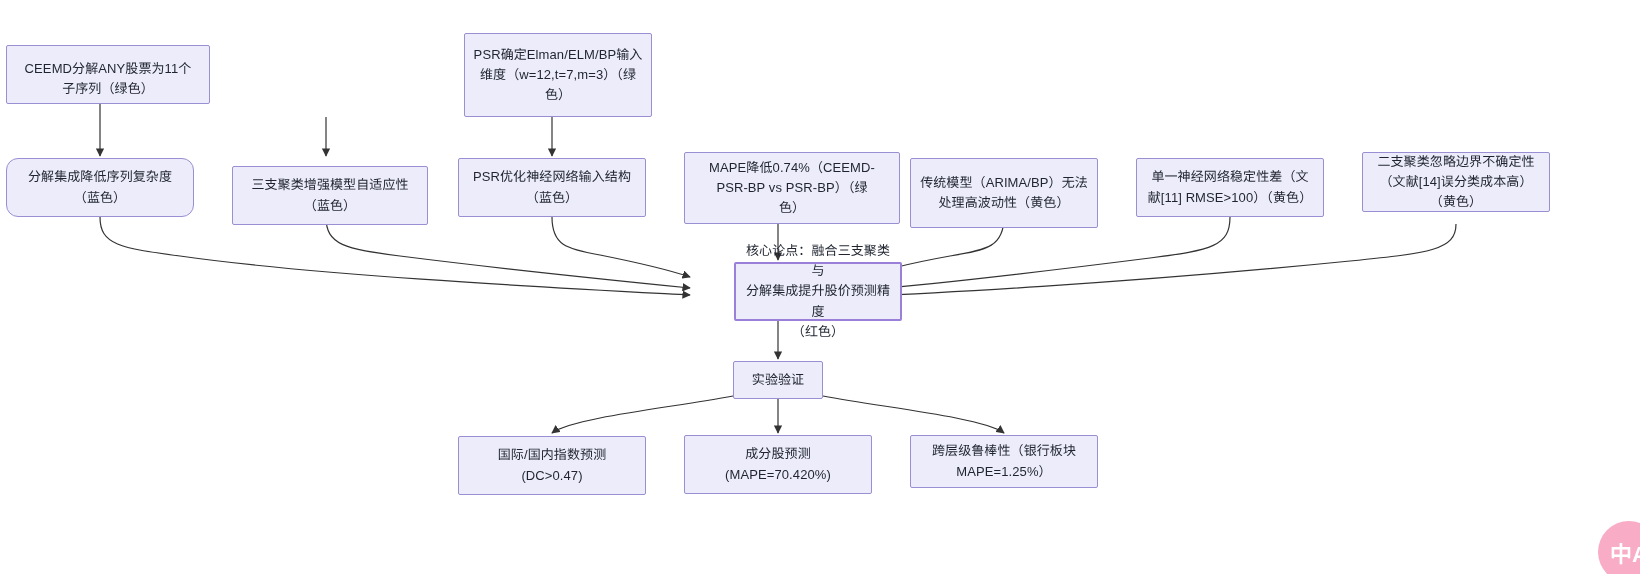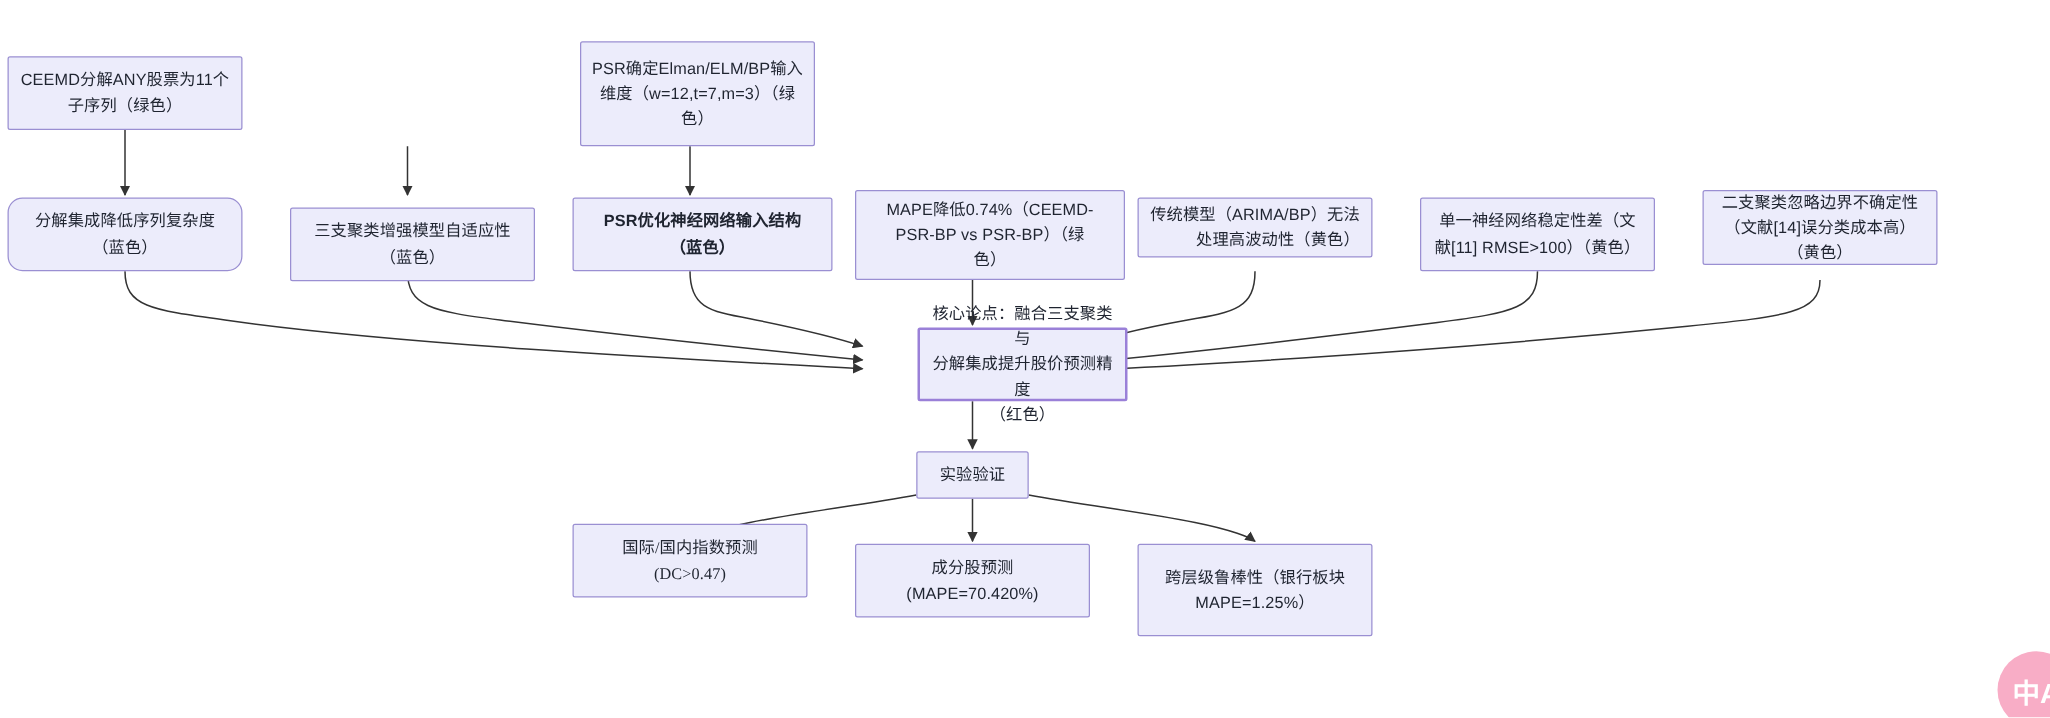--- a/index.html
+++ b/index.html
@@ -97,21 +97,21 @@
       <path d="M 1456 224 C 1456 250 1430 253 1350 261 C 1120 284 920 294 866 296"></path>
 
       <path d="M 778 321 L 778 359"></path>
 
       <path d="M 733 396 C 690 404 640 410 600 418 C 570 424 556 430 552 433"></path>
       <path d="M 778 399 L 778 433"></path>
       <path d="M 823 396 C 866 404 916 410 956 418 C 986 424 1000 430 1004 433"></path>
     </g>
   </svg>
 
-  <div class="node" style="left:6px; top:45px; width:188px; height:59px;">
+  <div class="node" style="left:6px; top:45px; width:204px; height:59px;align-items:flex-end;">
     <span class="txt">CEEMD分解ANY股票为11个
 子序列（绿色）</span>
   </div>
 
 
   <div class="node" style="left:464px; top:33px; width:188px; height:84px;">
     <span class="txt">PSR确定Elman/ELM/BP输入
 维度（w=12,t=7,m=3）（绿
 色）</span>
   </div>
@@ -119,32 +119,32 @@
   <div class="node" style="left:6px; top:158px; width:188px; height:59px;border-radius:12px;">
     <span class="txt">分解集成降低序列复杂度
 （蓝色）</span>
   </div>
 
   <div class="node" style="left:232px; top:166px; width:196px; height:59px;">
     <span class="txt">三支聚类增强模型自适应性
 （蓝色）</span>
   </div>
 
-  <div class="node" style="left:458px; top:158px; width:208px; height:59px;font-weight:bold;">
+  <div class="node" style="left:458px; top:158px; width:188px; height:59px;">
     <span class="txt">PSR优化神经网络输入结构
 （蓝色）</span>
   </div>
 
   <div class="node" style="left:684px; top:152px; width:216px; height:72px;">
     <span class="txt">MAPE降低0.74%（CEEMD-
 PSR-BP vs PSR-BP）（绿
 色）</span>
   </div>
 
-  <div class="node" style="left:910px; top:158px; width:188px; height:48px;text-align:right;">
+  <div class="node" style="left:910px; top:158px; width:188px; height:70px;">
     <span class="txt">传统模型（ARIMA/BP）无法
 处理高波动性（黄色）</span>
   </div>
 
   <div class="node" style="left:1136px; top:158px; width:188px; height:59px;">
     <span class="txt">单一神经网络稳定性差（文
 献[11] RMSE&gt;100）（黄色）</span>
   </div>
 
   <div class="node" style="left:1362px; top:152px; width:188px; height:60px;">
@@ -156,31 +156,31 @@
   <div class="node core" style="left:694px; top:262px; width:168px; height:59px;">
     <span class="txt">核心论点：融合三支聚类与
 分解集成提升股价预测精度
 （红色）</span>
   </div>
 
   <div class="node" style="left:733px; top:361px; width:90px; height:38px;">
     <span class="txt">实验验证</span>
   </div>
 
-  <div class="node" style="left:458px; top:419px; width:188px; height:59px;font-family:Liberation Serif, serif;">
+  <div class="node" style="left:458px; top:436px; width:188px; height:59px;">
     <span class="txt">国际/国内指数预测
 (DC&gt;0.47)</span>
   </div>
 
   <div class="node" style="left:684px; top:435px; width:188px; height:59px;">
     <span class="txt">成分股预测
 (MAPE=70.420%)</span>
   </div>
 
-  <div class="node" style="left:910px; top:435px; width:188px; height:74px;">
+  <div class="node" style="left:910px; top:435px; width:188px; height:53px;">
     <span class="txt">跨层级鲁棒性（银行板块
 MAPE=1.25%）</span>
   </div>
 
   <div class="watermark" style="left:1598px; top:521px;">
     <span>中A</span>
   </div>
 
 </div>
 

